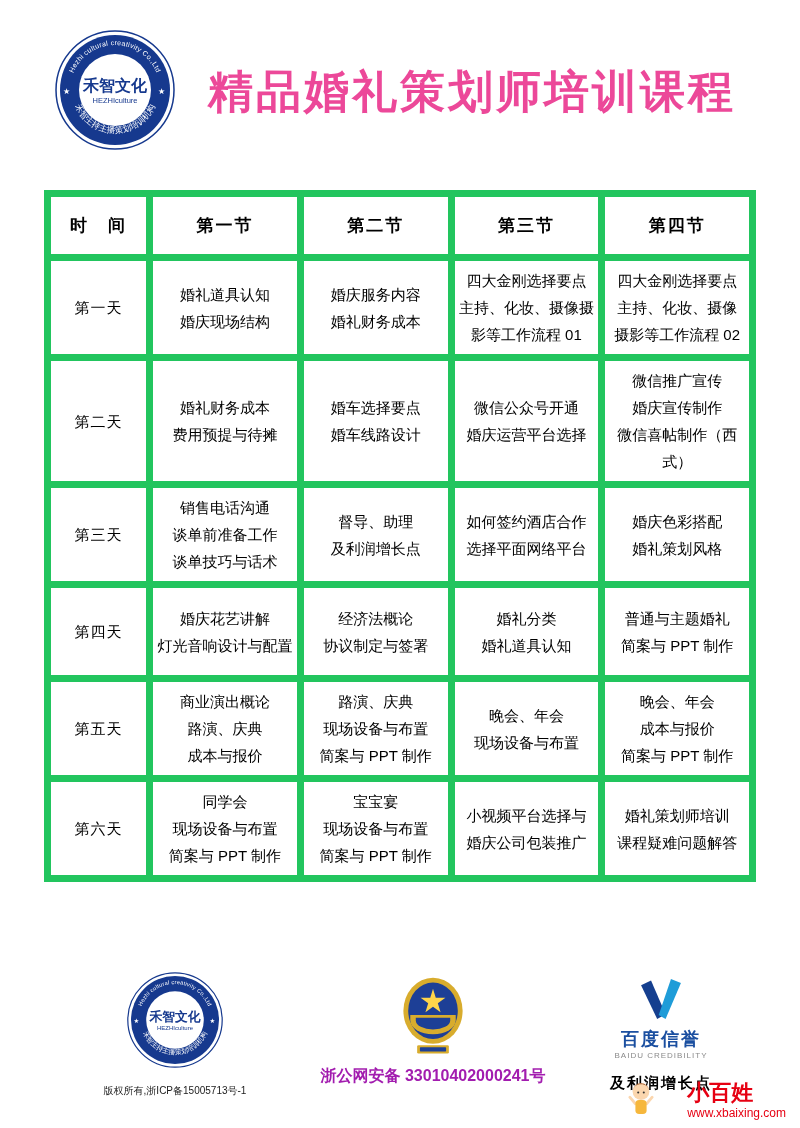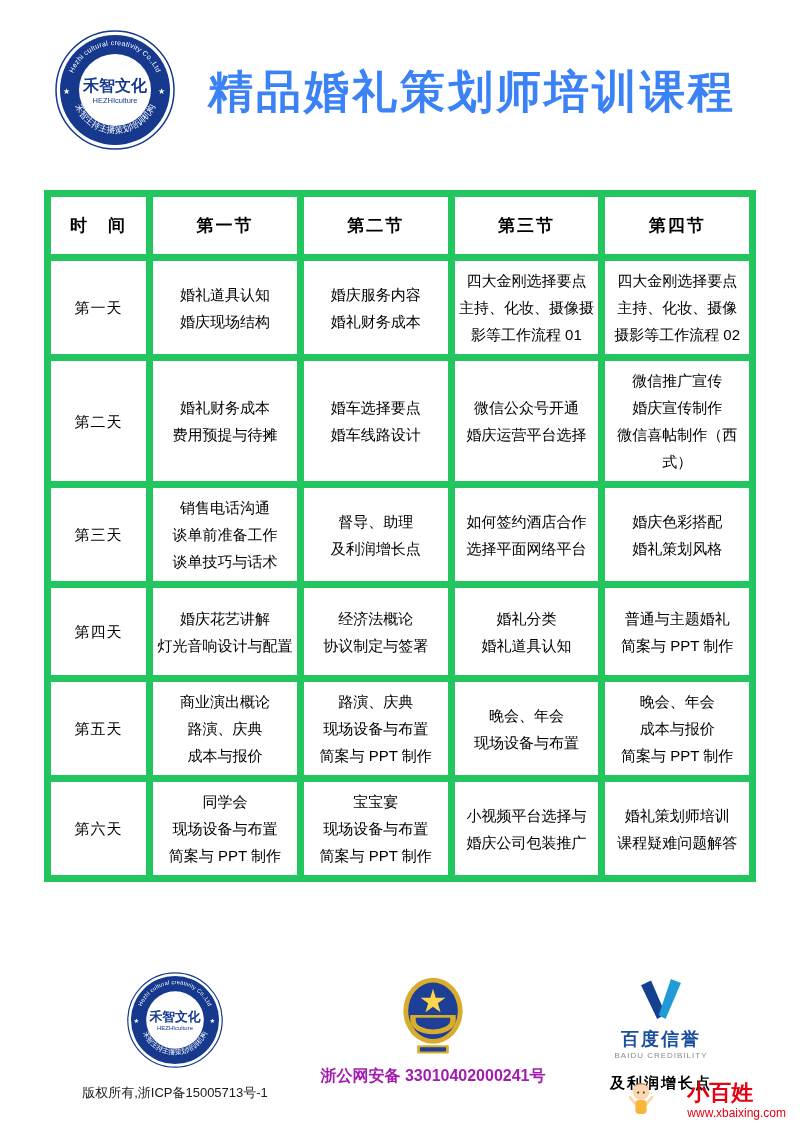--- a/index.html
+++ b/index.html
@@ -17,21 +17,21 @@
   
   .header { display: flex; align-items: center; padding: 30px 48px 0 55px; }
   .logo-wrap { flex: 0 0 120px; }
   .page-title {
     flex: 1;
     text-align: center;
     font-family: "Liberation Serif", serif;
     font-size: 45px;
     font-weight: 900;
     letter-spacing: 3px;
-    color: #3b82f6;
+    color: #ec4899;
     padding-right: 6px;
     padding-left: 23px;
   }
 
   
   table.schedule {
     width: 712px;
     margin: 36px auto 0 auto;
     border-collapse: collapse;
     table-layout: fixed;
@@ -62,21 +62,21 @@
     display: flex;
     justify-content: space-between;
     align-items: flex-start;
     padding: 0 64px 0 70px;
     margin-top: 90px;
   }
   .f-block { text-align: center; }
   .f-left { width: 210px; }
   .f-center { width: 270px; padding-top: 2px; }
   .f-right { width: 150px; padding-top: 6px; }
-  .icp-text { margin-top: 12px; font-size: 13px; color: #1a1a1a; }
+  .icp-text { margin-top: 12px; font-size: 10px; color: #1a1a1a; }
   .police-text { margin-top: 2px; font-size: 16px; font-weight: bold; color: #a21caf; }
   .baidu-name { color: #1b4fa0; font-weight: bold; font-size: 18px; margin-top: 3px; letter-spacing: 2px; }
   .baidu-en { color: #8a8a8a; font-size: 8px; letter-spacing: 1px; }
   .baidu-cert { margin-top: 14px; font-size: 15px; font-weight: bold; letter-spacing: 2px; }
 
   
   .watermark {
     position: absolute;
     right: 14px;
     bottom: 8px;

